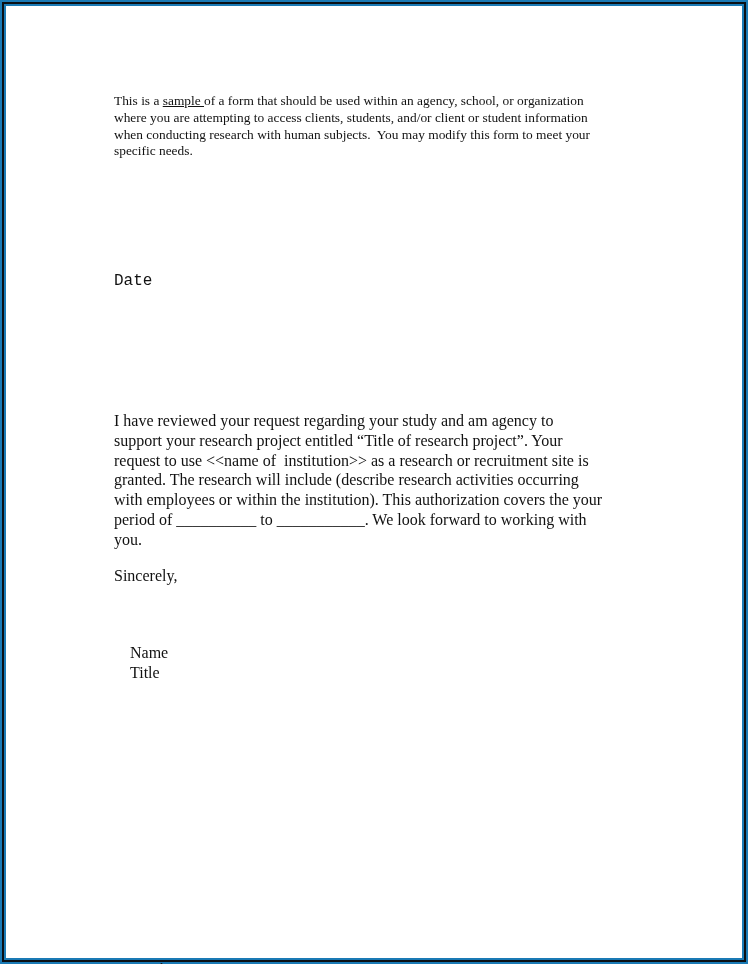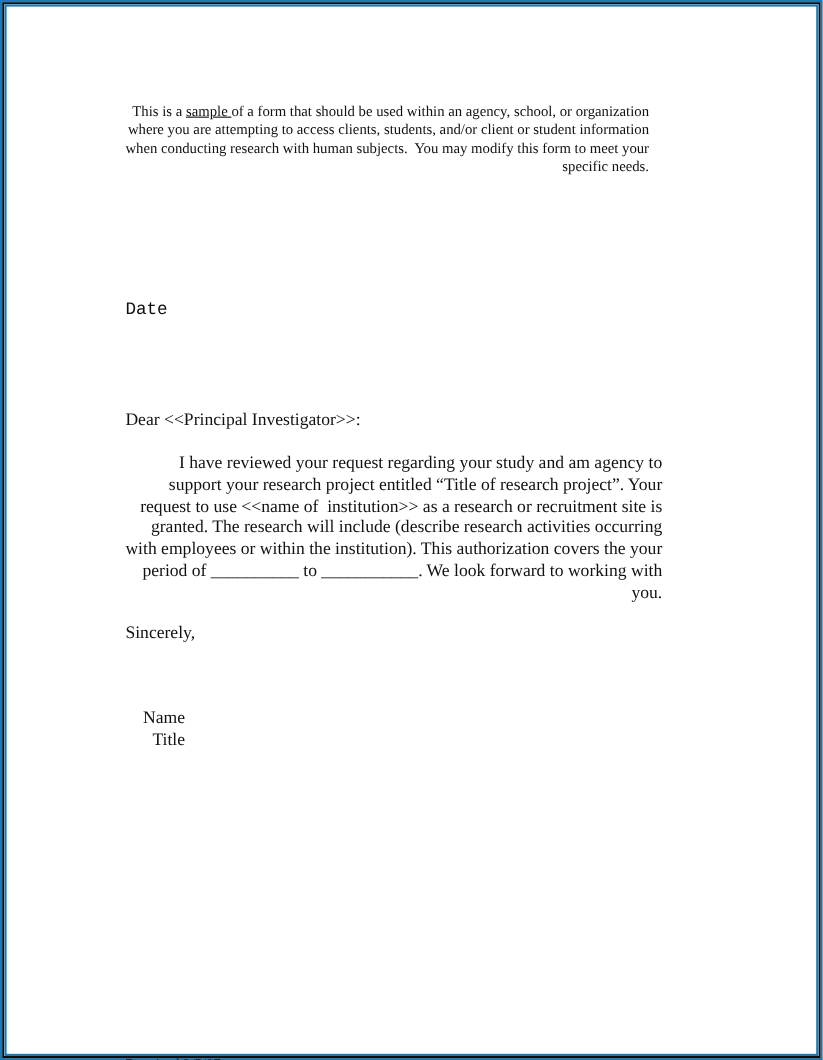--- a/index.html
+++ b/index.html
@@ -40,21 +40,20 @@
     .page {
       position: absolute;
       left: 0; top: 0;
       width: 748px; height: 964px;
     }
     .blk {
       position: absolute;
       left: 114px;
       margin: 0;
       white-space: pre;
-      text-align: right;
     }
     .intro {
       top: 93px;
       font-size: 13.4px;
       line-height: 16.8px;
     }
     .intro u {
       text-decoration: underline;
     }
     .title {
@@ -91,21 +90,20 @@
 
   <div class="blk intro"><span>This is a </span><u>sample </u><span>of a form that should be used within an agency, school, or organization</span>
 <span>where you are attempting to access clients, students, and/or client or student information</span>
 <span>when conducting research with human subjects.  You may modify this form to meet your</span>
 <span>specific needs.</span></div>
 
 
   <div class="blk body-text date">Date</div>
 
 
-  <div class="blk body-text salutation">Dear &lt;&lt;Principal Investigator&gt;&gt;:</div>
 
   <div class="blk body-text paragraph"><span>I have reviewed your request regarding your study and am agency to</span>
 <span>support your research project entitled “Title of research project”. Your</span>
 <span>request to use &lt;&lt;name of  institution&gt;&gt; as a research or recruitment site is</span>
 <span>granted. The research will include (describe research activities occurring</span>
 <span>with employees or within the institution). This authorization covers the your</span>
 <span>period of __________ to ___________. We look forward to working with</span>
 <span>you.</span></div>
 
   <div class="blk body-text closing">Sincerely,</div>

